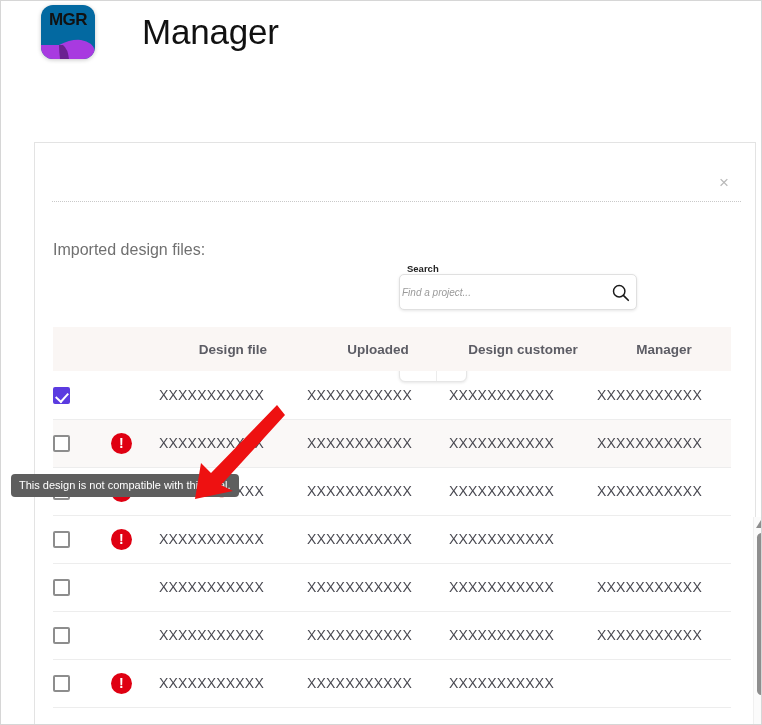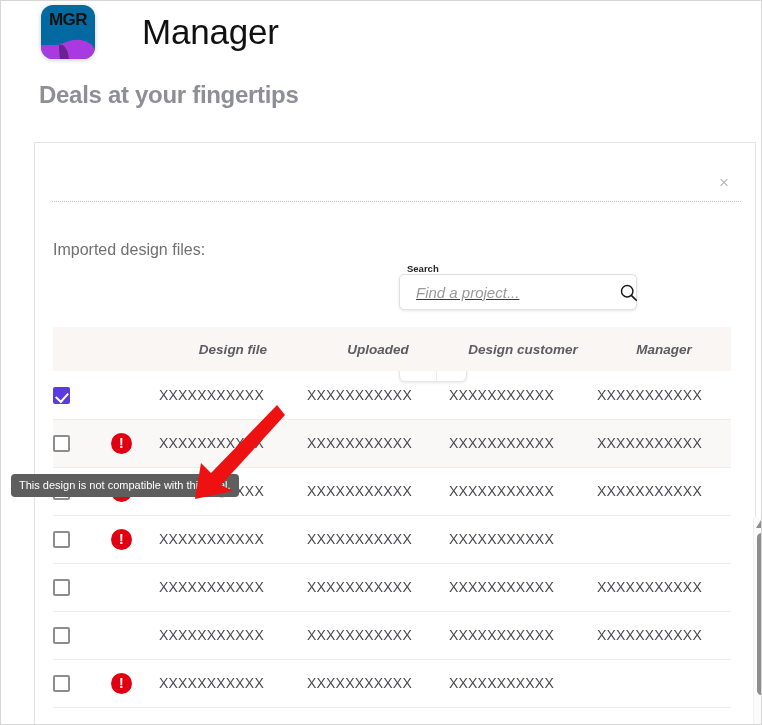--- a/index.html
+++ b/index.html
@@ -115,26 +115,25 @@
     font-size: 9.5px;
     font-weight: bold;
     color: #222222;
     background: transparent;
     padding: 0 2px;
   }
   .search-input {
     border: none; outline: none;
     background: transparent;
     flex: 1;
-    margin-left: 14px;
+    margin-left: 0;
     font-family: "Liberation Sans", sans-serif;
-    font-size: 15px;
+    font-size: 10px;
     font-style: italic;
     color: #3a3a3a;
-    text-decoration: underline;
   }
   .search-input::placeholder { color: #9a9a9a; font-style: italic; }
   .search-icon-btn {
     width: 32px; height: 34px;
     display: flex; align-items: center; justify-content: center;
     cursor: pointer;
   }
   .filter-group {
     display: flex;
     height: 36px;
@@ -172,21 +171,20 @@
     table-layout: fixed;
   }
   table.grid thead th {
     background: #faf6f4;
     height: 44px;
     font-size: 13.5px;
     color: #5c5c64;
     font-weight: bold;
     text-align: center;
     padding: 0;
-    font-style: italic;
   }
   table.grid thead th.col-check { width: 58px; }
   table.grid thead th.col-warn  { width: 48px; }
   table.grid thead th.col-file  { width: 148px; }
   table.grid thead th.col-upl   { width: 142px; }
   table.grid thead th.col-cust  { width: 148px; }
   table.grid thead th.col-des   { width: 134px; }
   table.grid tbody td {
     height: 48px;
     font-size: 14px;
@@ -292,21 +290,20 @@
     <div class="logo-box">
       <div class="logo-text">MGR</div>
       <svg class="logo-wave" viewBox="0 0 54 22">
         <path d="M0 8 L18 8 Q30 2 40 3 Q52 5 54 14 L54 22 L0 22 Z" fill="#a83ae0"></path>
         <path d="M18 8 L22 8 Q27 12 28 22 L19 22 Q18 14 18 8 Z" fill="#6b2190"></path>
       </svg>
     </div>
     <div class="app-title">Manager</div>
   </div>
 
-  <div id="page-heading">Deals at your fingertips</div>
 
   <div id="card">
 
     <div id="card-close">×</div>
     <div id="card-divider"></div>
 
     <div id="imported-label">Imported design files:</div>
 
     <div id="toolbar">
       <div class="search-wrap">

